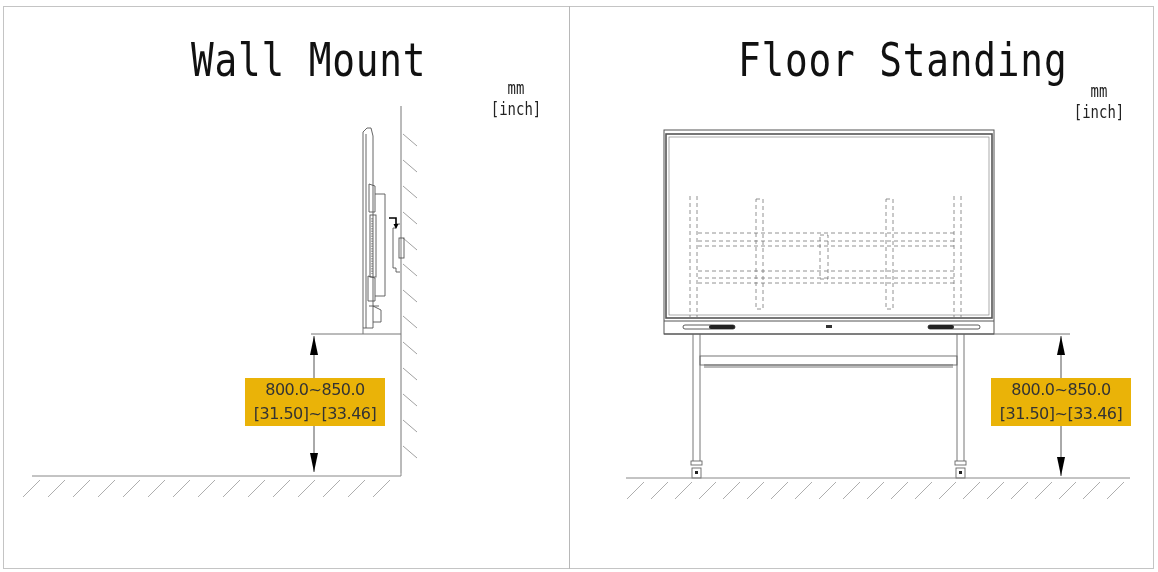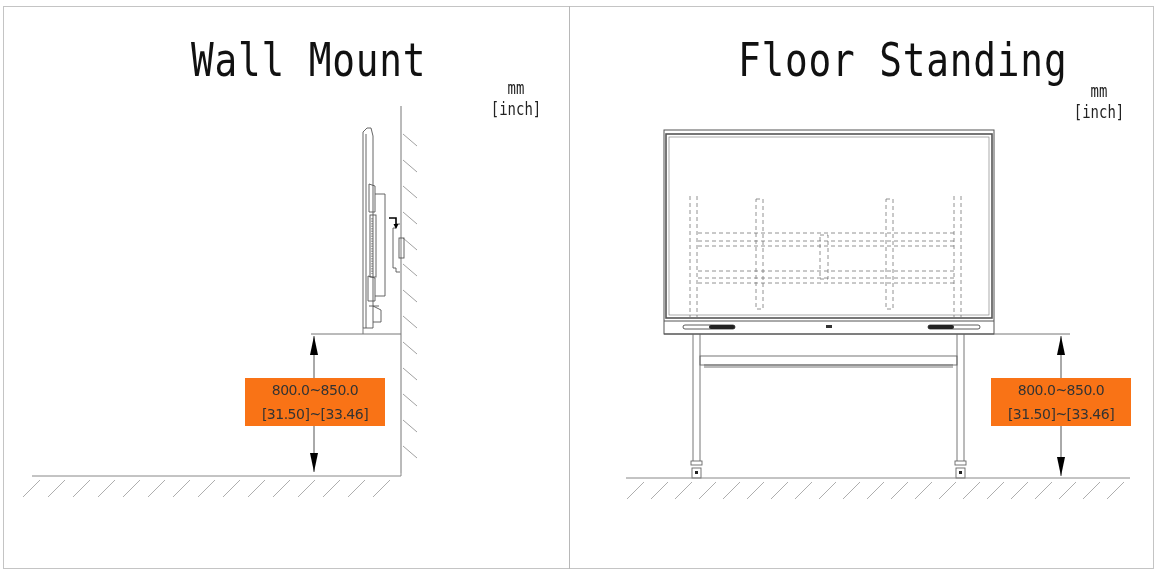--- a/index.html
+++ b/index.html
@@ -4,21 +4,21 @@
 <style>
   html, body { margin: 0; padding: 0; background: #ffffff; }
   body { width: 1158px; height: 572px; position: relative; overflow: hidden; font-family: "DejaVu Sans Mono", monospace; }
   .frame { position: absolute; left: 3px; top: 6px; width: 1151px; height: 563px; border: 1px solid #c4c4c4; box-sizing: border-box; }
   .divider { position: absolute; left: 569px; top: 6px; width: 1px; height: 563px; background: #b8b8b8; }
   .panel { position: absolute; top: 6px; height: 563px; padding-left: 24px; }
   .panel-left { left: 3px; width: 566px; }
   .panel-right { left: 570px; width: 584px; }
   .title { position: absolute; font-family: "DejaVu Sans Mono", monospace; font-weight: normal; color: #111; letter-spacing: 1px; transform: scaleX(0.82); transform-origin: left top; white-space: nowrap; }
   .units { position: absolute; text-align: center; color: #222; font-family: "DejaVu Sans Mono", monospace; font-size: 17px; line-height: 21px; transform: scaleX(0.82); transform-origin: center top; }
-  .dim { position: absolute; text-align: center; color: #333; font-family: "DejaVu Sans", sans-serif; font-size: 14px; line-height: 24px; background: #f97316; white-space: nowrap; letter-spacing: -0.5px; }
+  .dim { position: absolute; text-align: center; color: #333; font-family: "DejaVu Sans", sans-serif; font-size: 16px; line-height: 24px; background: #eab308; white-space: nowrap; letter-spacing: -0.5px; }
   svg { position: absolute; left: 0; top: 0; }
 </style>
 </head>
 <body>
 
 <div class="frame"></div>
 <div class="divider"></div>
 
 <div class="panel panel-left">
   <svg width="566" height="563" viewBox="0 0 566 563">

